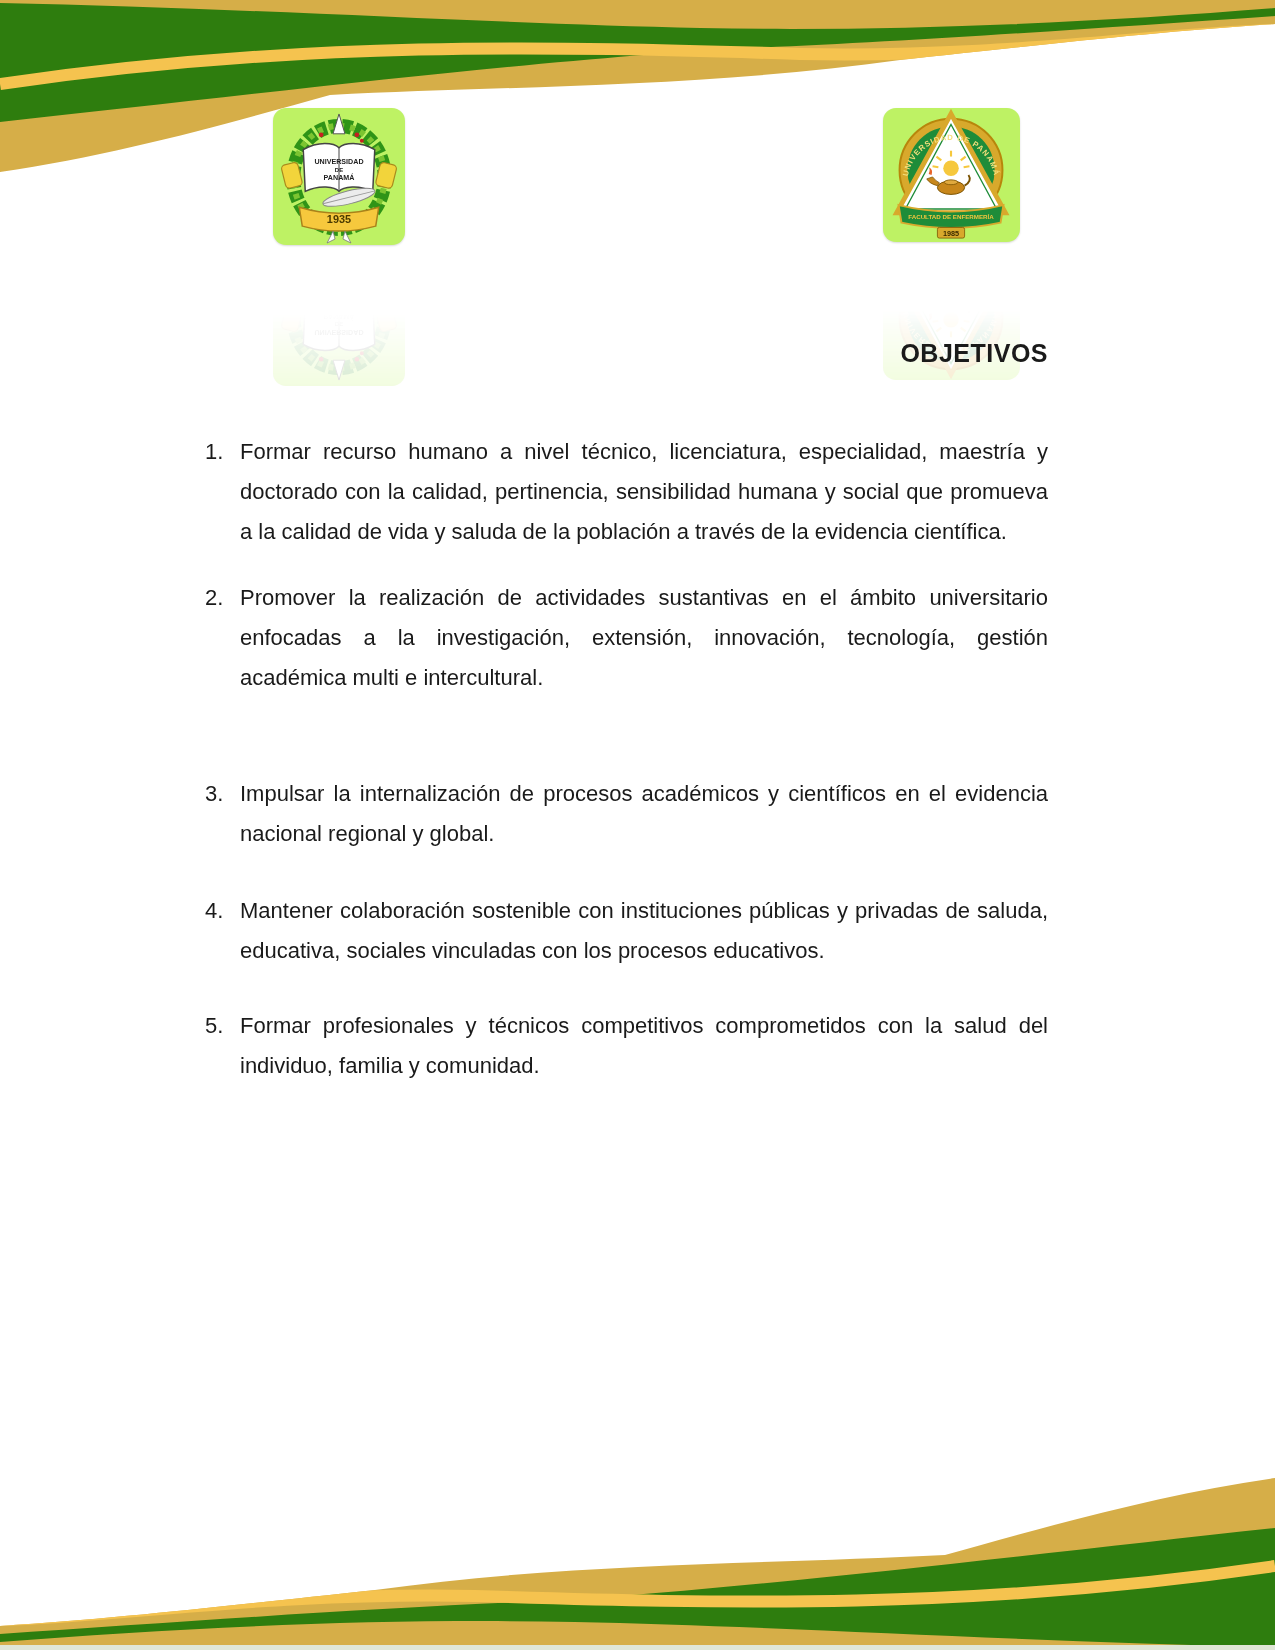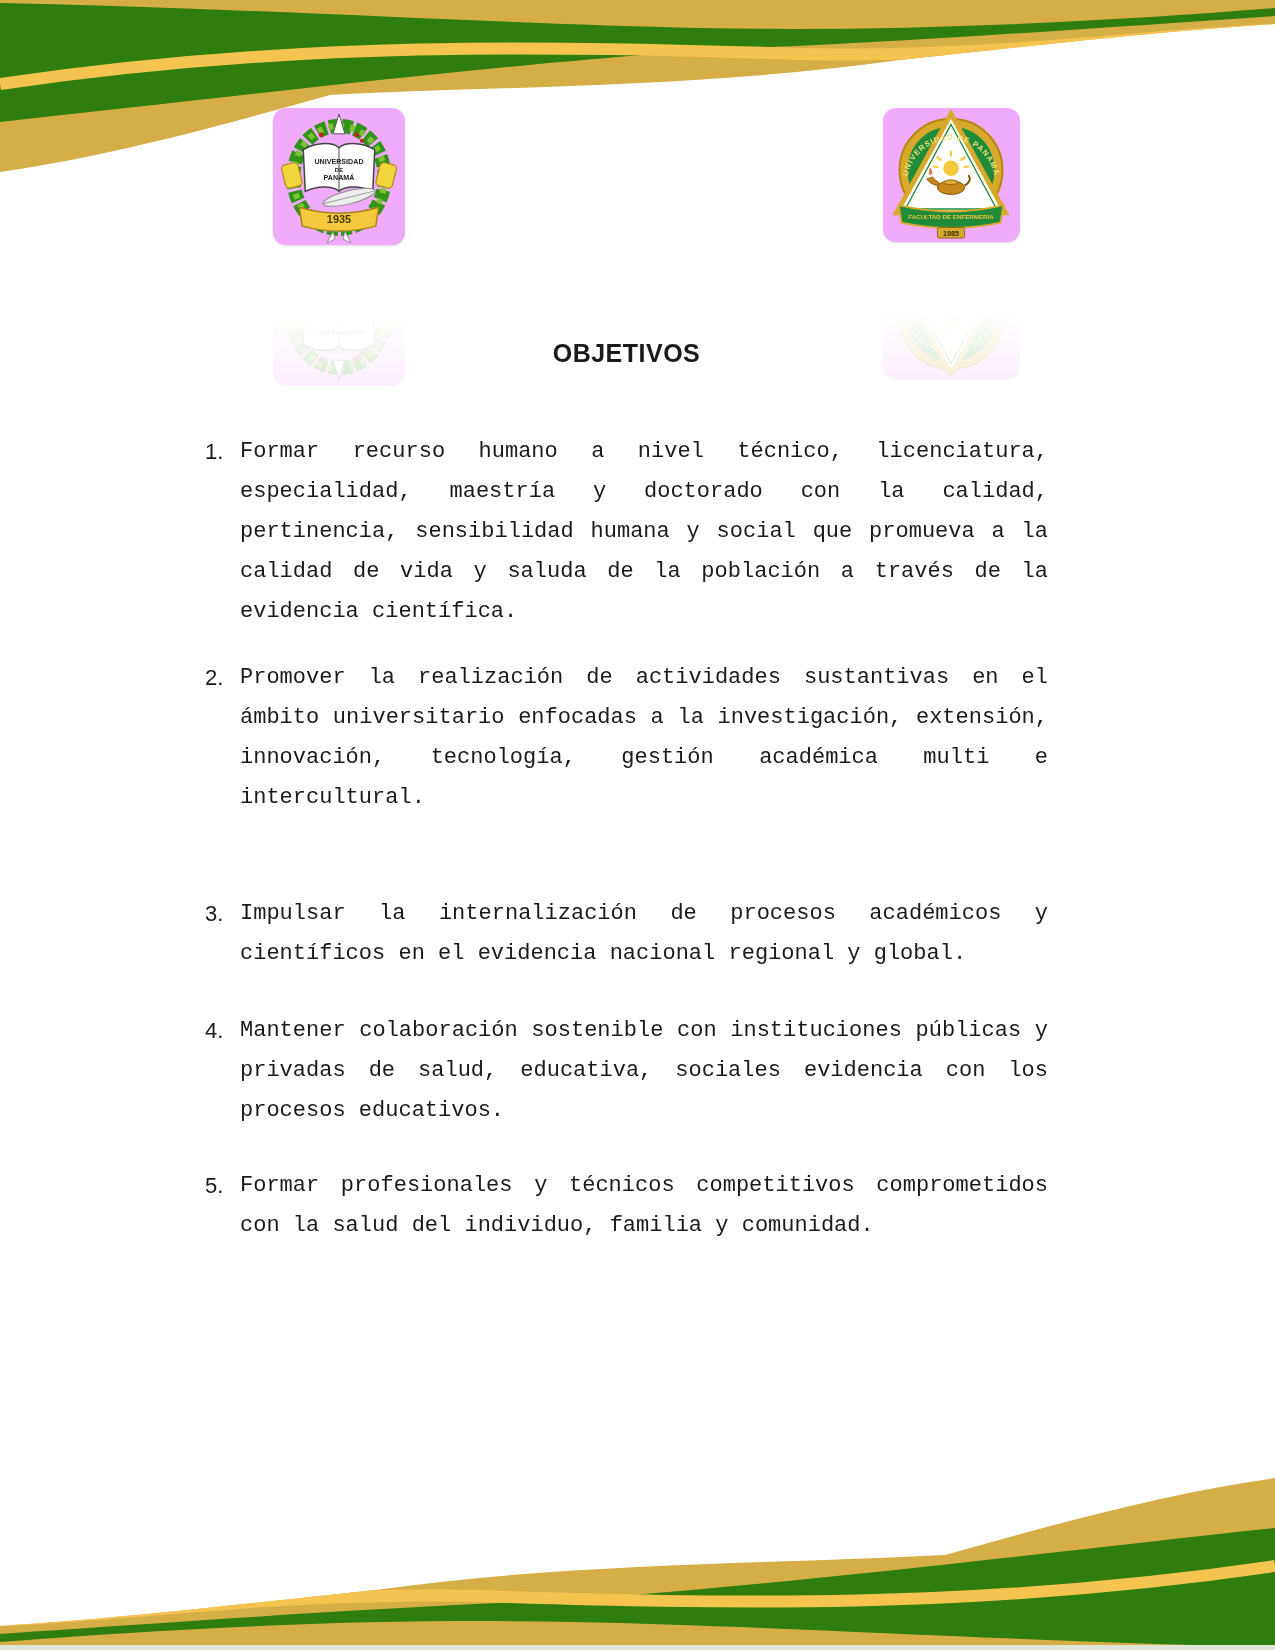--- a/index.html
+++ b/index.html
@@ -18,39 +18,39 @@
   .wave-top{top:0;}
   .wave-bottom{bottom:0;transform:rotate(180deg);}
   .bottom-edge-line{
     position:absolute;bottom:0;left:0;width:1275px;height:5px;
     background:#e0e6d6;z-index:3;
   }
   
   .logo-card{
     position:absolute;
     border-radius:13px;
-    background:#f0abfc;
+    background:#bef264;
     box-shadow:0 1px 2px rgba(0,0,0,0.15);
     -webkit-box-reflect: below 4px linear-gradient(to bottom, rgba(0,0,0,0.20), rgba(0,0,0,0) 52%);
   }
   .logo-left{left:273px;top:108px;width:132px;height:137px;}
   .logo-right{left:883px;top:108px;width:137px;height:134px;}
   .logo-card svg{display:block;width:100%;height:100%;}
   
   .content{
     position:absolute;
     left:205px;top:336px;
     width:843px;
   }
   .doc-title{
     margin:0;
     font-size:25px;
     line-height:34px;
     font-weight:bold;
-    text-align:center;
+    text-align:right;
     letter-spacing:0.5px;
   }
   ol.objectives{
     list-style:none;
     margin:62px 0 0 0;
     padding:0;
     font-size:22px;
     line-height:40px;
   }
   ol.objectives li{
@@ -58,21 +58,20 @@
     align-items:flex-start;
   }
   ol.objectives li .num{
     flex:0 0 35px;
     text-align:left;
   }
   ol.objectives li .txt{
     flex:1 1 auto;
     text-align:justify;
     text-justify:inter-word;
-    font-family:Liberation Mono, monospace;
   }
   ol.objectives li:nth-child(1){margin-bottom:26px;}
   ol.objectives li:nth-child(2){margin-bottom:76px;}
   ol.objectives li:nth-child(3){margin-bottom:37px;}
   ol.objectives li:nth-child(4){margin-bottom:35px;}
   
   .seal-text{font-family:"Liberation Sans","DejaVu Sans",sans-serif;font-weight:bold;}
 </style>
 </head>
 <body>
@@ -179,21 +178,21 @@
       <li>
         <span class="num">2.</span>
         <span class="txt">Promover la realización de actividades sustantivas en el ámbito universitario enfocadas a la investigación, extensión, innovación, tecnología, gestión académica multi e intercultural.</span>
       </li>
       <li>
         <span class="num">3.</span>
         <span class="txt">Impulsar la internalización de procesos académicos y científicos en el evidencia nacional regional y global.</span>
       </li>
       <li>
         <span class="num">4.</span>
-        <span class="txt">Mantener colaboración sostenible con instituciones públicas y privadas de salud, educativa, sociales evidencia con los procesos educativos.</span>
+        <span class="txt">Mantener colaboración sostenible con instituciones públicas y privadas de saluda, educativa, sociales vinculadas con los procesos educativos.</span>
       </li>
       <li>
         <span class="num">5.</span>
         <span class="txt">Formar profesionales y técnicos competitivos comprometidos con la salud del individuo, familia y comunidad.</span>
       </li>
     </ol>
   </div>
 
   <svg class="wave wave-bottom" viewBox="0 0 1275 180" preserveAspectRatio="none" aria-hidden="true">
     <defs>

